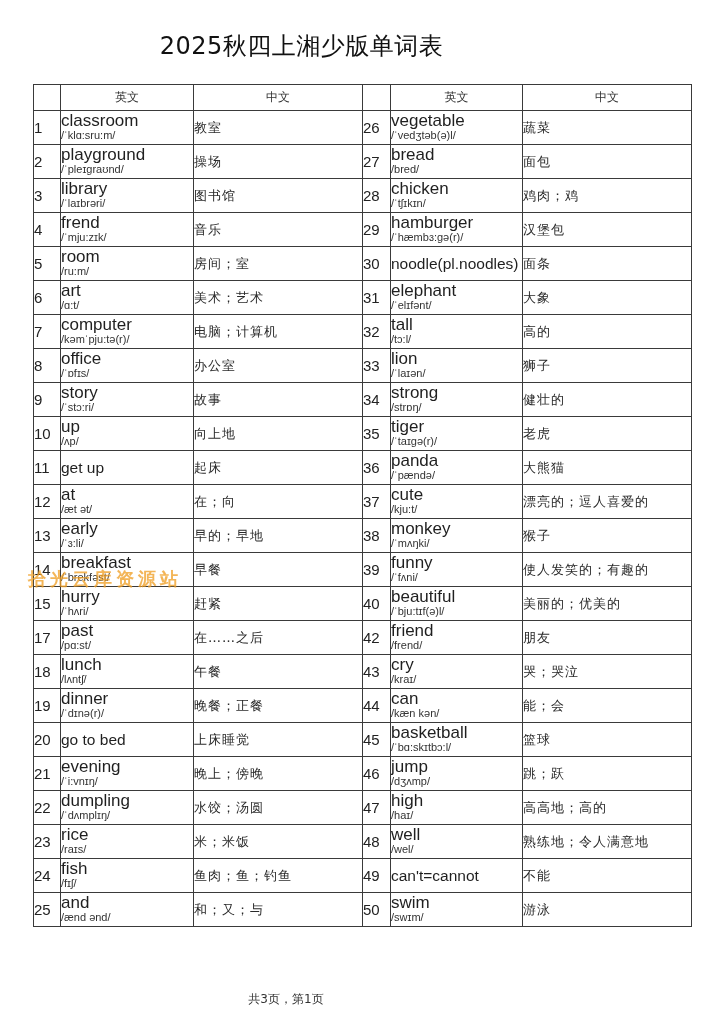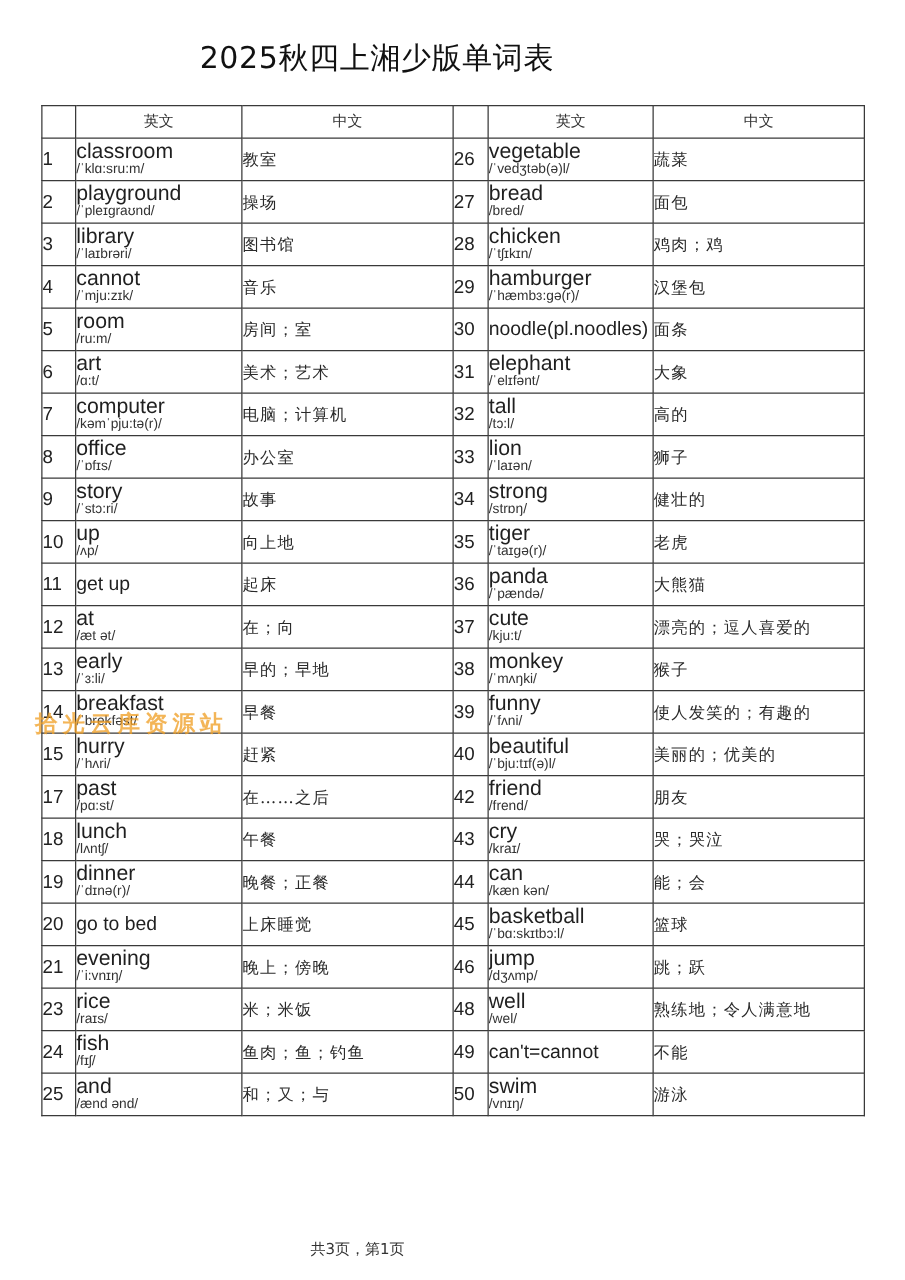--- a/index.html
+++ b/index.html
@@ -99,21 +99,21 @@
         <td class="num">28</td>
         <td class="en">
           <span class="word">chicken</span>
           <span class="ipa">/ˈtʃɪkɪn/</span>
         </td>
         <td class="cn">鸡肉；鸡</td>
       </tr>
       <tr>
         <td class="num">4</td>
         <td class="en">
-          <span class="word">cannot</span>
+          <span class="word">frend</span>
           <span class="ipa">/ˈmju:zɪk/</span>
         </td>
         <td class="cn">音乐</td>
         <td class="num">29</td>
         <td class="en">
           <span class="word">hamburger</span>
           <span class="ipa">/ˈhæmbɜ:ɡə(r)/</span>
         </td>
         <td class="cn">汉堡包</td>
       </tr>
@@ -332,20 +332,34 @@
         </td>
         <td class="cn">晚上；傍晚</td>
         <td class="num">46</td>
         <td class="en">
           <span class="word">jump</span>
           <span class="ipa">/dʒʌmp/</span>
         </td>
         <td class="cn">跳；跃</td>
       </tr>
       <tr>
+        <td class="num">22</td>
+        <td class="en">
+          <span class="word">dumpling</span>
+          <span class="ipa">/ˈdʌmplɪŋ/</span>
+        </td>
+        <td class="cn">水饺；汤圆</td>
+        <td class="num">47</td>
+        <td class="en">
+          <span class="word">high</span>
+          <span class="ipa">/haɪ/</span>
+        </td>
+        <td class="cn">高高地；高的</td>
+      </tr>
+      <tr>
         <td class="num">23</td>
         <td class="en">
           <span class="word">rice</span>
           <span class="ipa">/raɪs/</span>
         </td>
         <td class="cn">米；米饭</td>
         <td class="num">48</td>
         <td class="en">
           <span class="word">well</span>
           <span class="ipa">/wel/</span>
@@ -368,21 +382,21 @@
       <tr>
         <td class="num">25</td>
         <td class="en">
           <span class="word">and</span>
           <span class="ipa">/ænd  ənd/</span>
         </td>
         <td class="cn">和；又；与</td>
         <td class="num">50</td>
         <td class="en">
           <span class="word">swim</span>
-          <span class="ipa">/vnɪŋ/</span>
+          <span class="ipa">/swɪm/</span>
         </td>
         <td class="cn">游泳</td>
       </tr>
     </tbody>
 </table>
 
 <div class="watermark">拾光云库资源站</div>
 
 <div class="footer">共3页，第1页</div>
 

